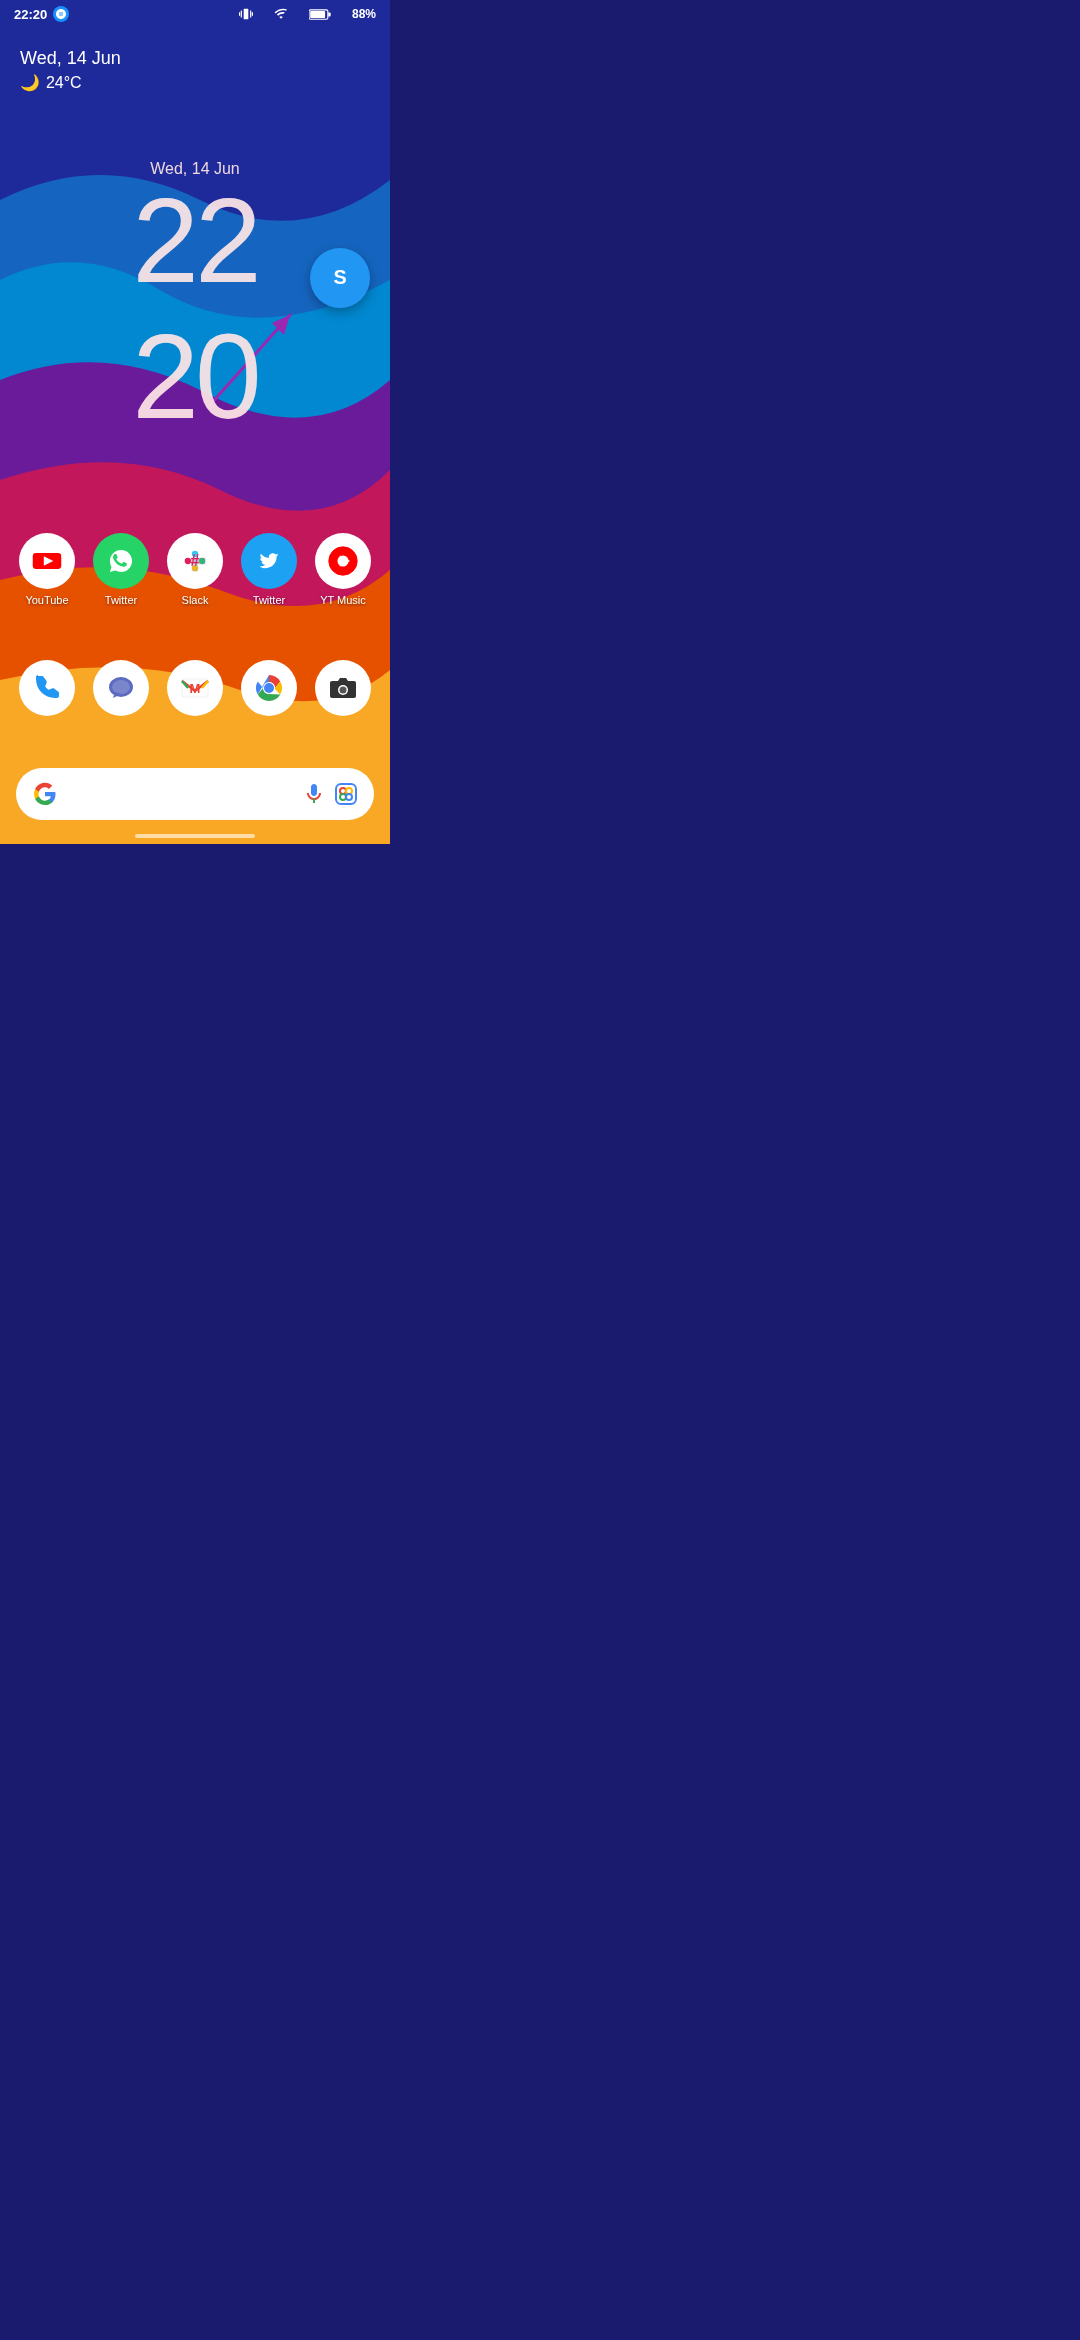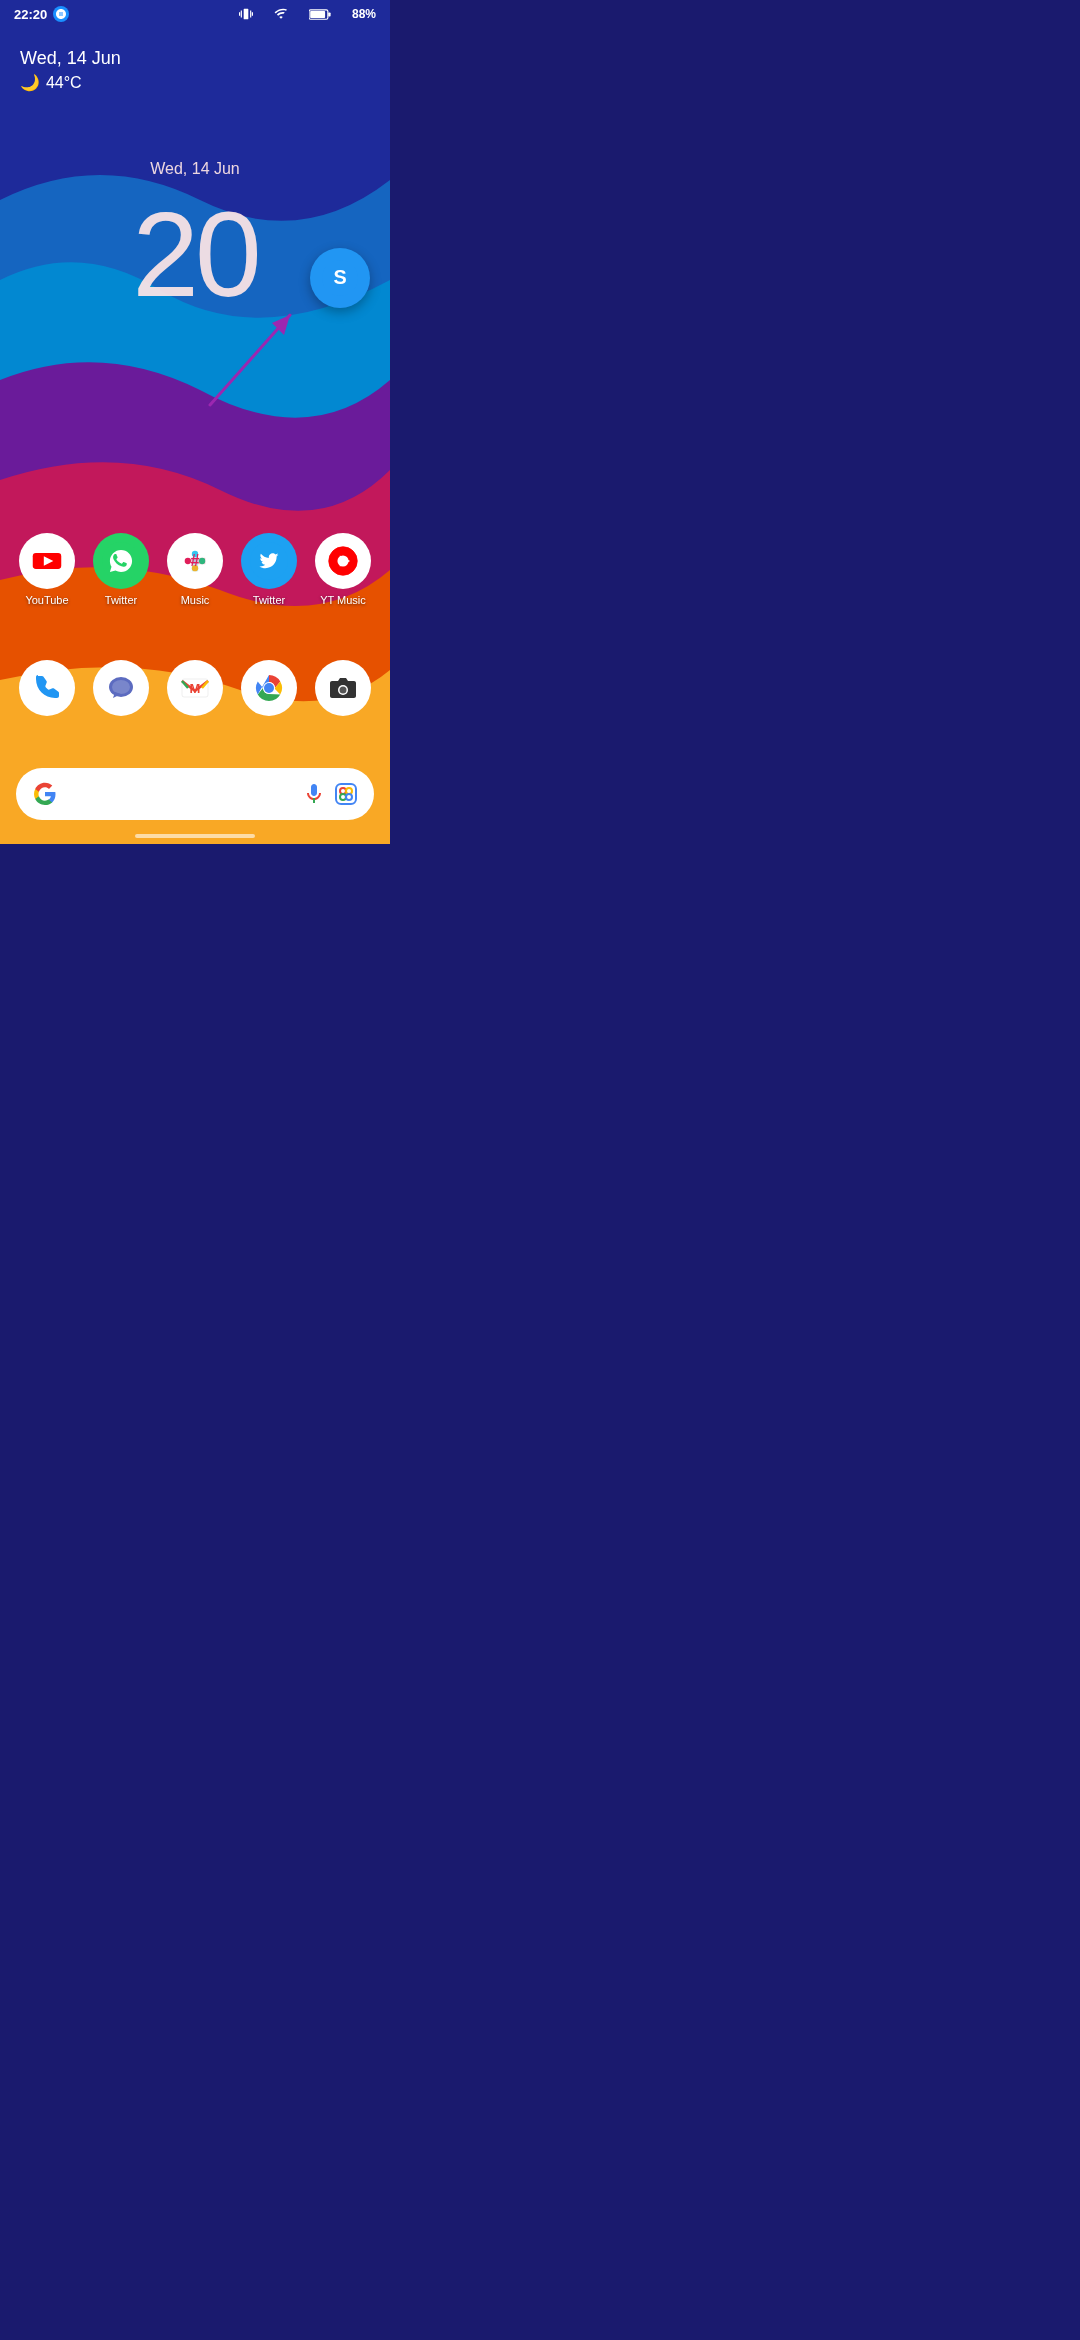--- a/index.html
+++ b/index.html
@@ -304,26 +304,27 @@
       <rect x="24.5" y="4.5" width="3" height="5" rx="1" fill="white"></rect>
     </svg>
     <span style="color:white;font-size:12px;font-weight:600;">88%</span>
   </div>
 </div>
 
 <div class="date-weather-widget">
   <div class="widget-date">Wed, 14 Jun</div>
   <div class="widget-weather">
     <span>🌙</span>
-    <span>44°C</span>
+    <span>24°C</span>
   </div>
 </div>
 
 <div class="center-clock">
   <div class="clock-date">Wed, 14 Jun</div>
+  <div class="clock-hours">22</div>
   <div class="clock-minutes">20</div>
 </div>
 
 <div class="shazam-float">
   <svg width="36" height="36" viewBox="0 0 40 40" fill="none">
     <circle cx="20" cy="20" r="20" fill="#2196f3"></circle>
 
     <text x="20" y="27" text-anchor="middle" fill="white" font-size="22" font-weight="bold" font-family="Arial">S</text>
   </svg>
 </div>
@@ -364,21 +365,21 @@
         <rect x="11" y="20" width="8" height="8" rx="4" fill="#E01E5A"></rect>
         <rect x="19" y="20" width="18" height="8" rx="0" fill="#E01E5A" opacity="0.3"></rect>
         <rect x="20" y="11" width="8" height="8" rx="4" fill="#36C5F0"></rect>
         <rect x="20" y="19" width="8" height="18" rx="0" fill="#36C5F0" opacity="0.3"></rect>
         <rect x="29" y="20" width="8" height="8" rx="4" fill="#2EB67D"></rect>
         <rect x="20" y="29" width="8" height="8" rx="4" fill="#ECB22E"></rect>
 
         <text x="24" y="30" text-anchor="middle" font-size="20" font-weight="bold" fill="#E01E5A">#</text>
       </svg>
     </div>
-    <span class="app-label">Music</span>
+    <span class="app-label">Slack</span>
   </div>
 
   <div class="app-item">
     <div class="app-icon icon-twitter">
       <svg width="38" height="38" viewBox="0 0 48 48">
         <circle cx="24" cy="24" r="24" fill="#1DA1F2"></circle>
         <path d="M36,16.2 C35.1,16.6 34.2,16.9 33.2,17 C34.2,16.4 35,15.5 35.4,14.4 C34.4,15 33.3,15.4 32.2,15.7 C31.3,14.7 30,14.1 28.6,14.1 C25.9,14.1 23.7,16.3 23.7,19 C23.7,19.4 23.7,19.8 23.8,20.1 C19.7,19.9 16.1,17.9 13.7,14.9 C13.3,15.6 13.1,16.4 13.1,17.2 C13.1,18.8 13.9,20.2 15.2,21 C14.4,21 13.6,20.8 12.9,20.4 L12.9,20.4 C12.9,22.8 14.6,24.8 16.8,25.2 C16.4,25.3 16,25.4 15.5,25.4 C15.2,25.4 14.9,25.4 14.6,25.3 C15.2,27.3 17,28.8 19.2,28.8 C17.5,30.1 15.4,30.9 13.1,30.9 C12.7,30.9 12.3,30.9 11.9,30.8 C14.1,32.2 16.7,33 19.5,33 C28.6,33 33.6,25.5 33.6,19 L33.6,18.4 C34.6,17.7 35.5,16.9 36,16.2 Z" fill="white"></path>
       </svg>
     </div>
     <span class="app-label">Twitter</span>

